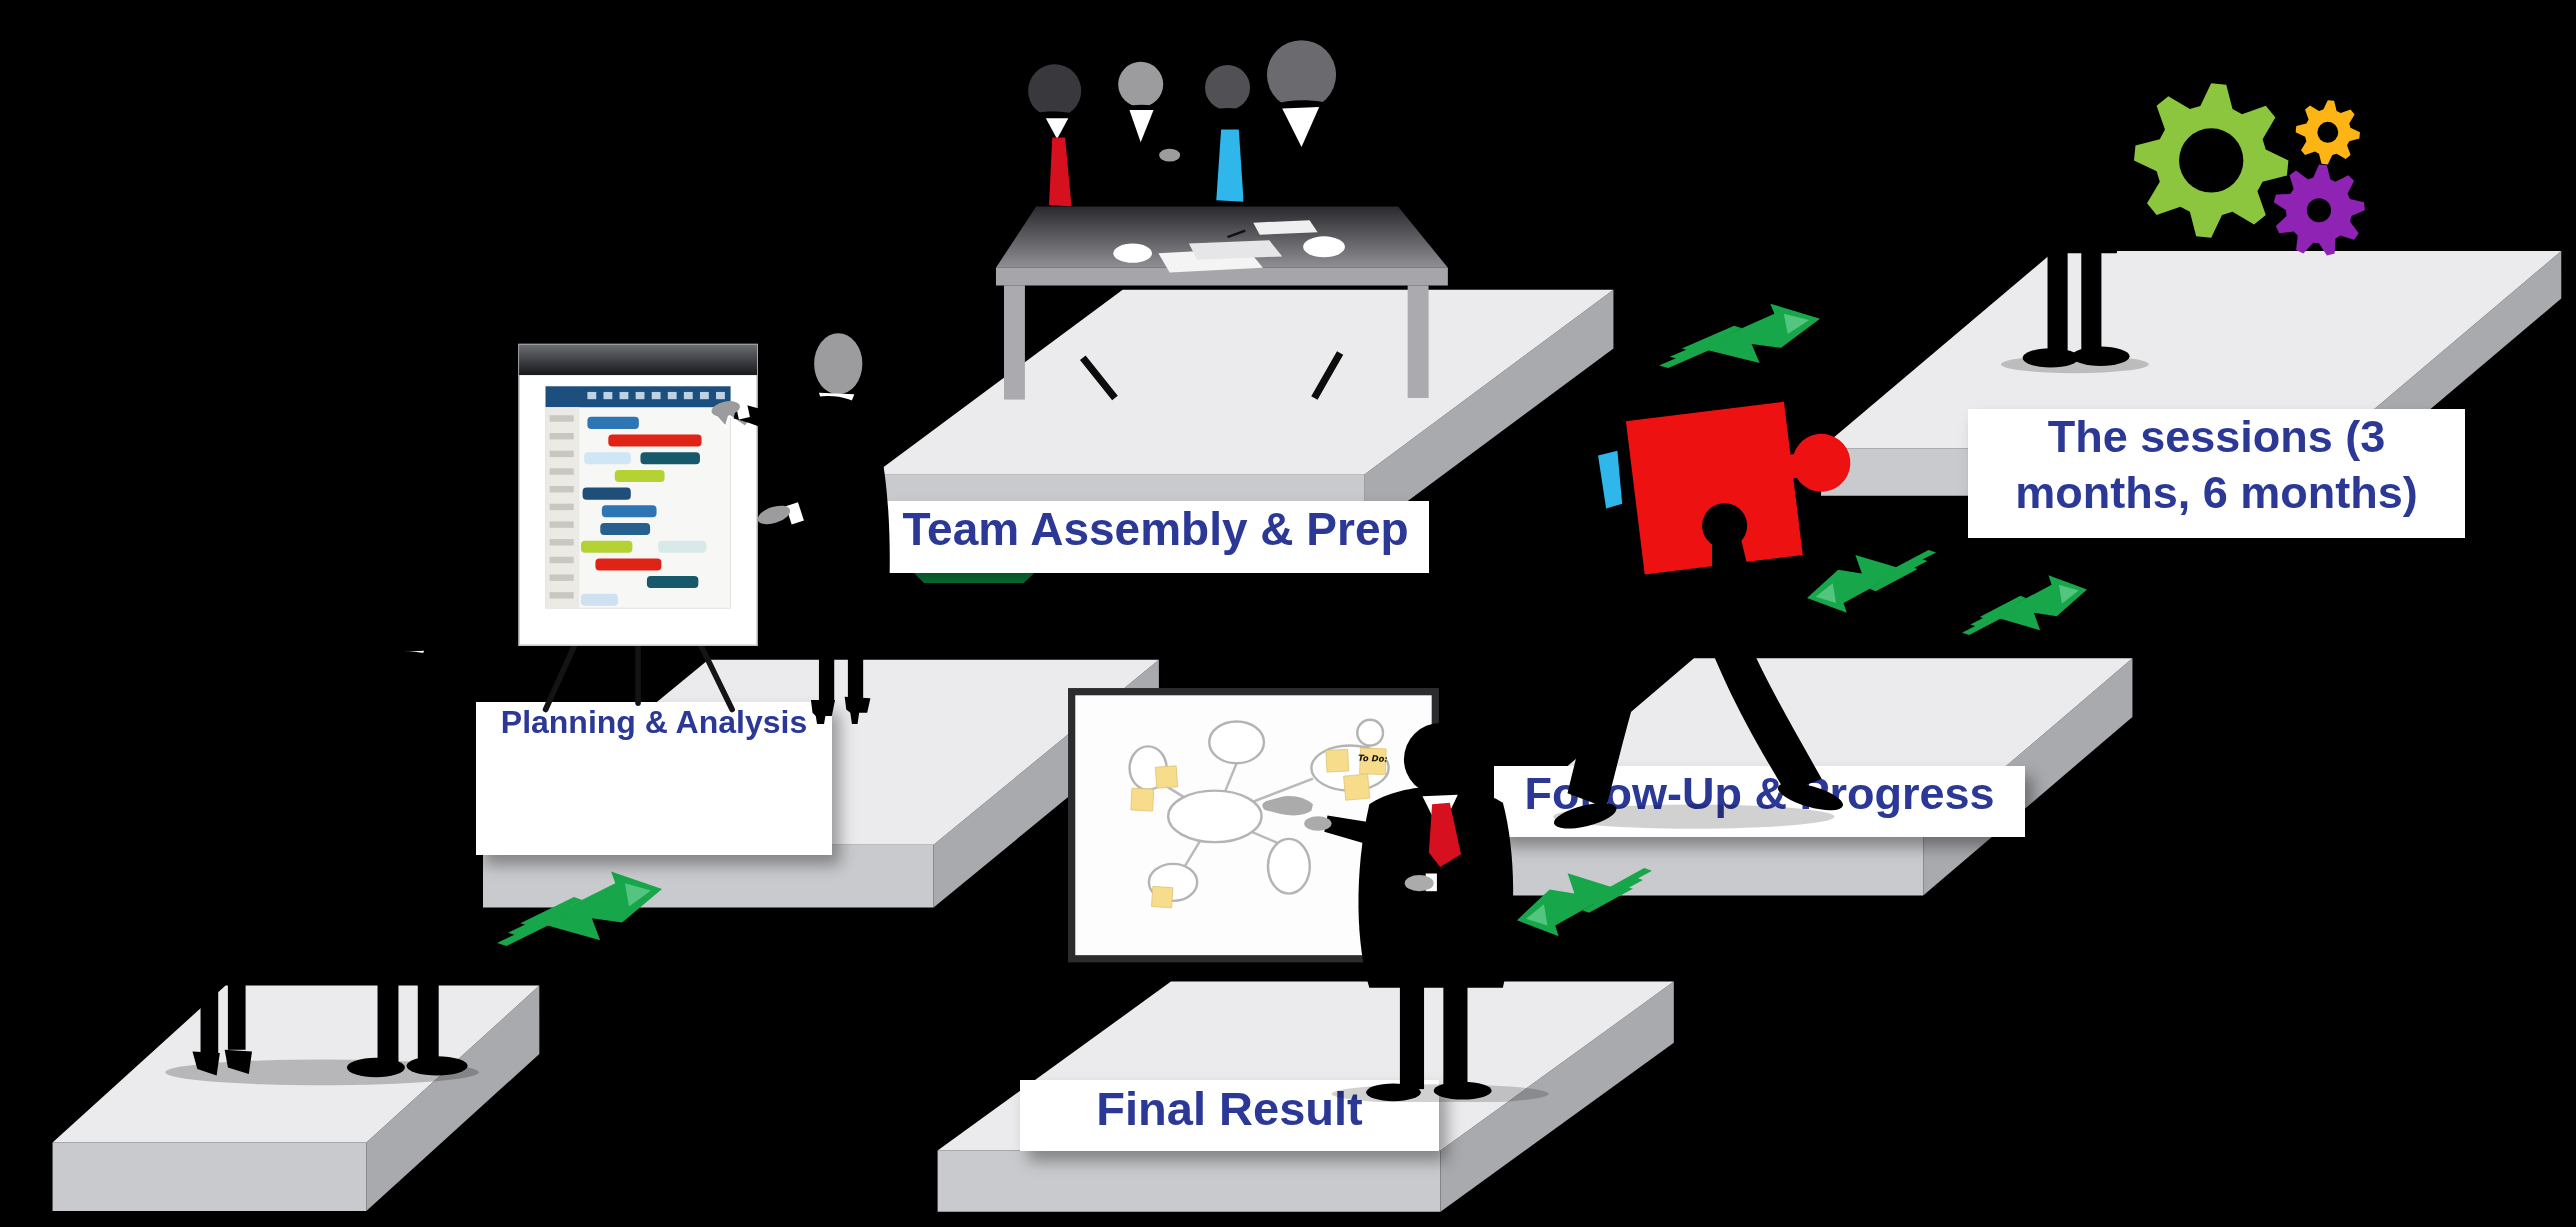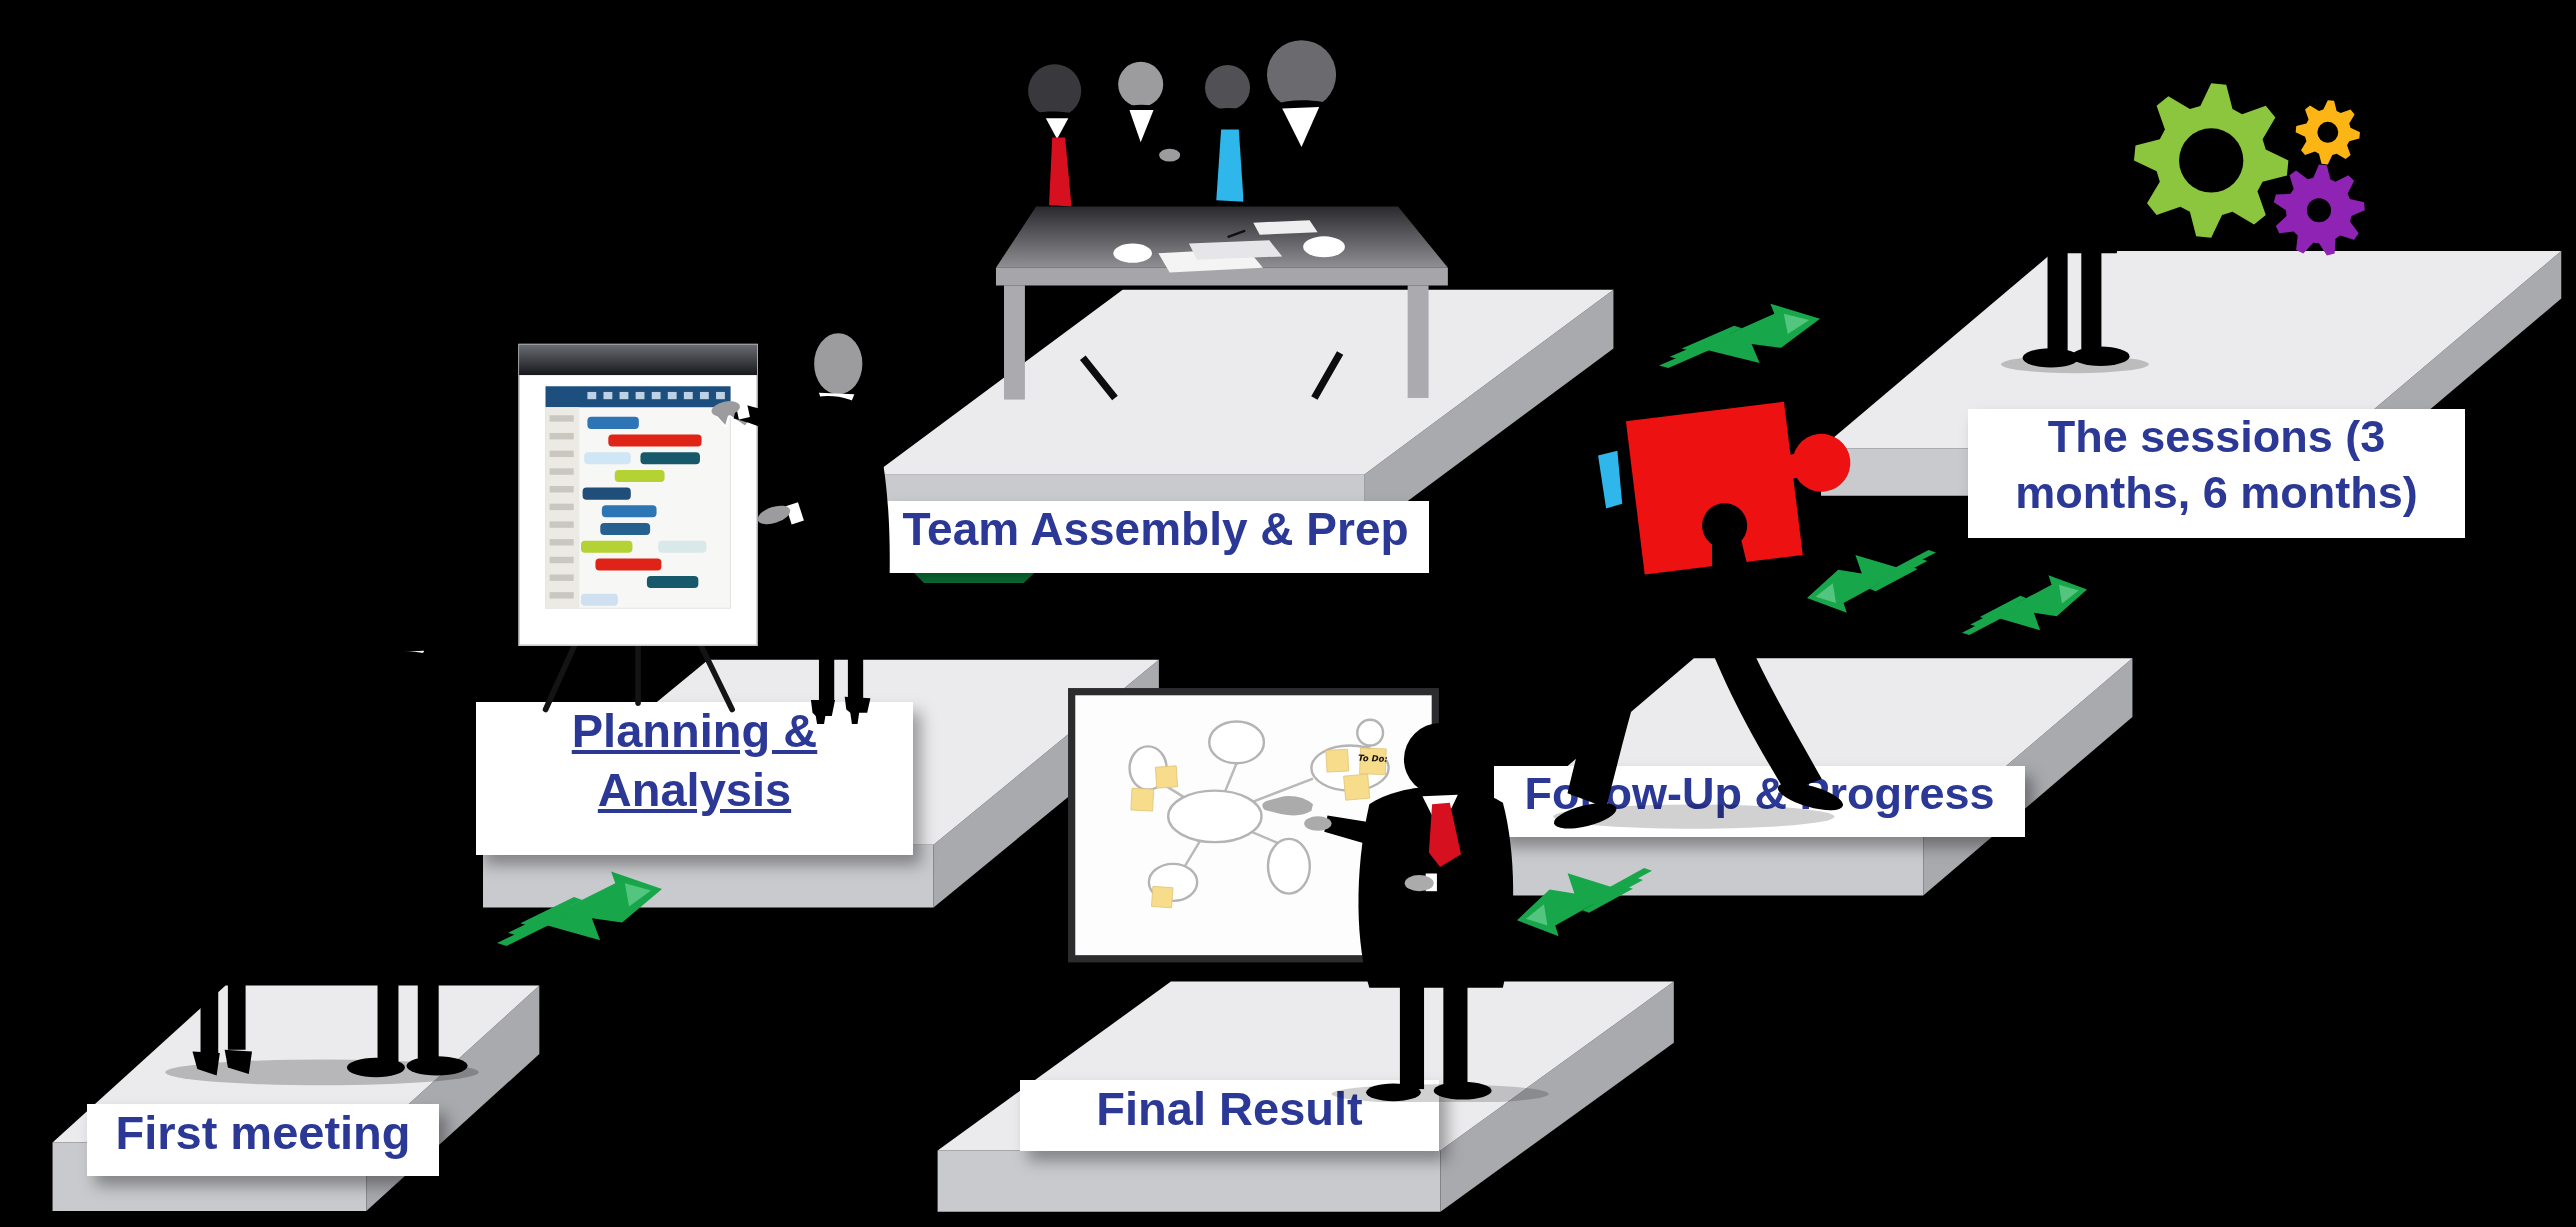--- a/index.html
+++ b/index.html
@@ -6,21 +6,21 @@
   #canvas{position:relative;width:2576px;height:1227px;overflow:hidden;
           background:var(--background,#000);font-family:"Liberation Sans",sans-serif;}
   #platforms-svg{position:absolute;left:0;top:0;z-index:10;}
   #arrows-layer{position:absolute;left:0;top:0;width:2576px;height:1227px;z-index:30;pointer-events:none;}
   .arrow-svg{position:absolute;}
   .step-label{position:absolute;z-index:40;background:var(--label-bg,#fff);
               color:var(--label-text,#2b3896);font-weight:700;line-height:1.25;
               display:flex;align-items:flex-start;justify-content:center;text-align:center;
               box-shadow:8px 9.7px 14.5px rgba(0,0,0,.35);padding:0 8px;box-sizing:border-box;}
   #label-first-meeting{left:87px;top:1104px;width:352px;height:72px;font-size:47px;}
-  #label-planning{left:476px;top:702px;width:437px;height:153px;font-size:47px;text-decoration:underline;}
+  #label-planning{left:476px;top:702px;width:356px;height:153px;font-size:32px;}
   #label-team-assembly{left:882px;top:501px;width:547px;height:72px;font-size:46px;}
   #label-final-result{left:1020px;top:1060px;width:419px;height:71px;font-size:47px;margin-top:20px;}
   #label-follow-up{left:1494px;top:766px;width:531px;height:71px;font-size:45px;}
   #label-sessions{left:1968px;top:409px;width:497px;height:129px;font-size:45px;}
   .scene{position:absolute;z-index:50;}
   #handshake-svg{left:141px;top:559px;}
   #flipchart-svg{left:507px;top:322px;}
   #meeting-svg{left:986px;top:12px;}
   #whiteboard-svg{left:1062px;top:682px;}
   #puzzleman-svg{left:1545px;top:346px;}
@@ -111,23 +111,20 @@
         <g transform="rotate(180 120 65)">
           <path d="M58,98 L172,44 L166,28 L240,52 L182,98 L138,92 L150,122 Z" fill="#17a64a"></path>
           <polygon points="186,44 224,54 192,76" fill="#53c57f"></polygon>
           <polygon points="0,126 88,86 100,90 14,130" fill="#17a64a"></polygon>
           <polygon points="16,112 100,74 112,78 30,116" fill="#17a64a"></polygon>
           <polygon points="34,99 112,63 124,67 48,103" fill="#17a64a"></polygon>
         </g>
       </svg>
     </div>
 
-  <div class="step-label" id="label-first-meeting">
-    <span>First meeting</span>
-  </div>
   <div class="step-label" id="label-planning">
     <span>Planning &amp; Analysis</span>
   </div>
   <div class="step-label" id="label-team-assembly">
     <span>Team Assembly &amp; Prep</span>
   </div>
   <div class="step-label" id="label-final-result">
     <span>Final Result</span>
   </div>
   <div class="step-label" id="label-follow-up">

